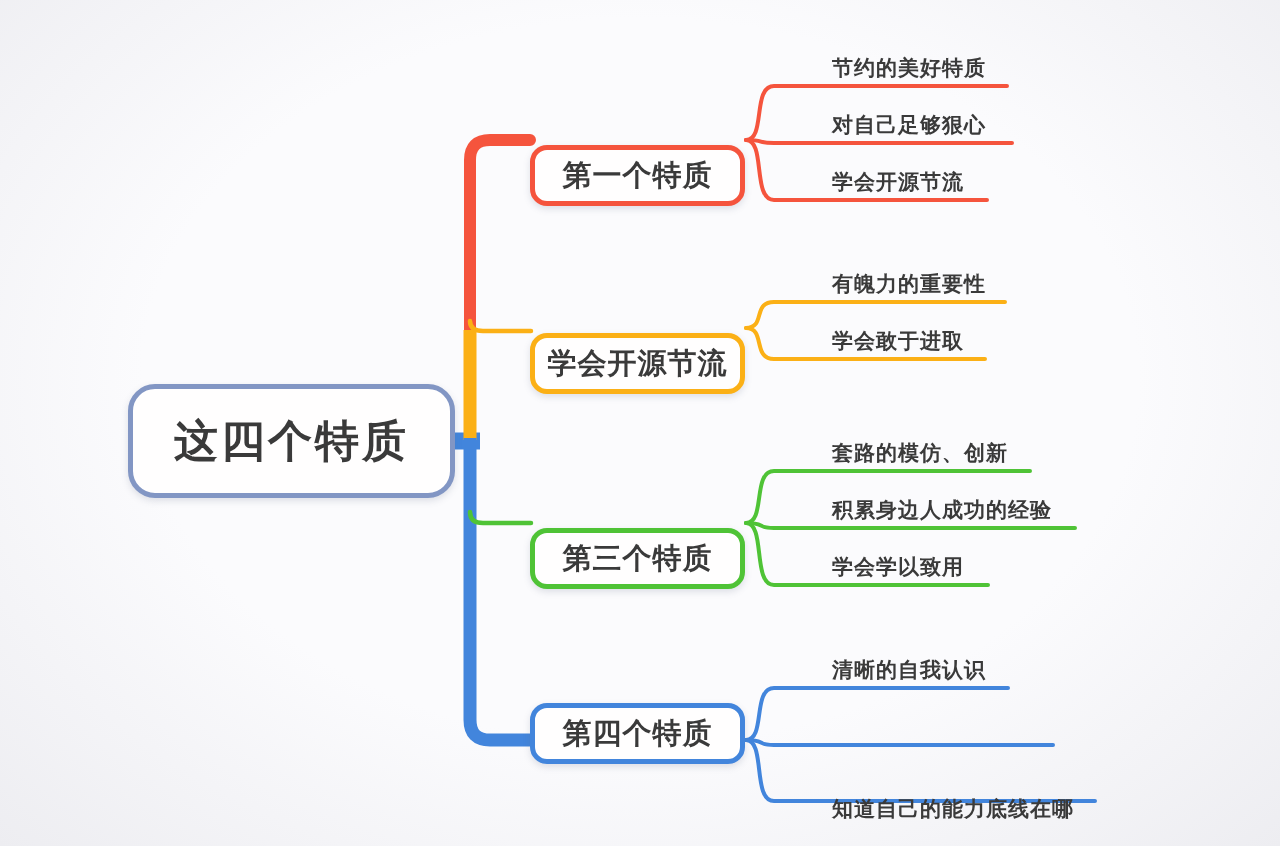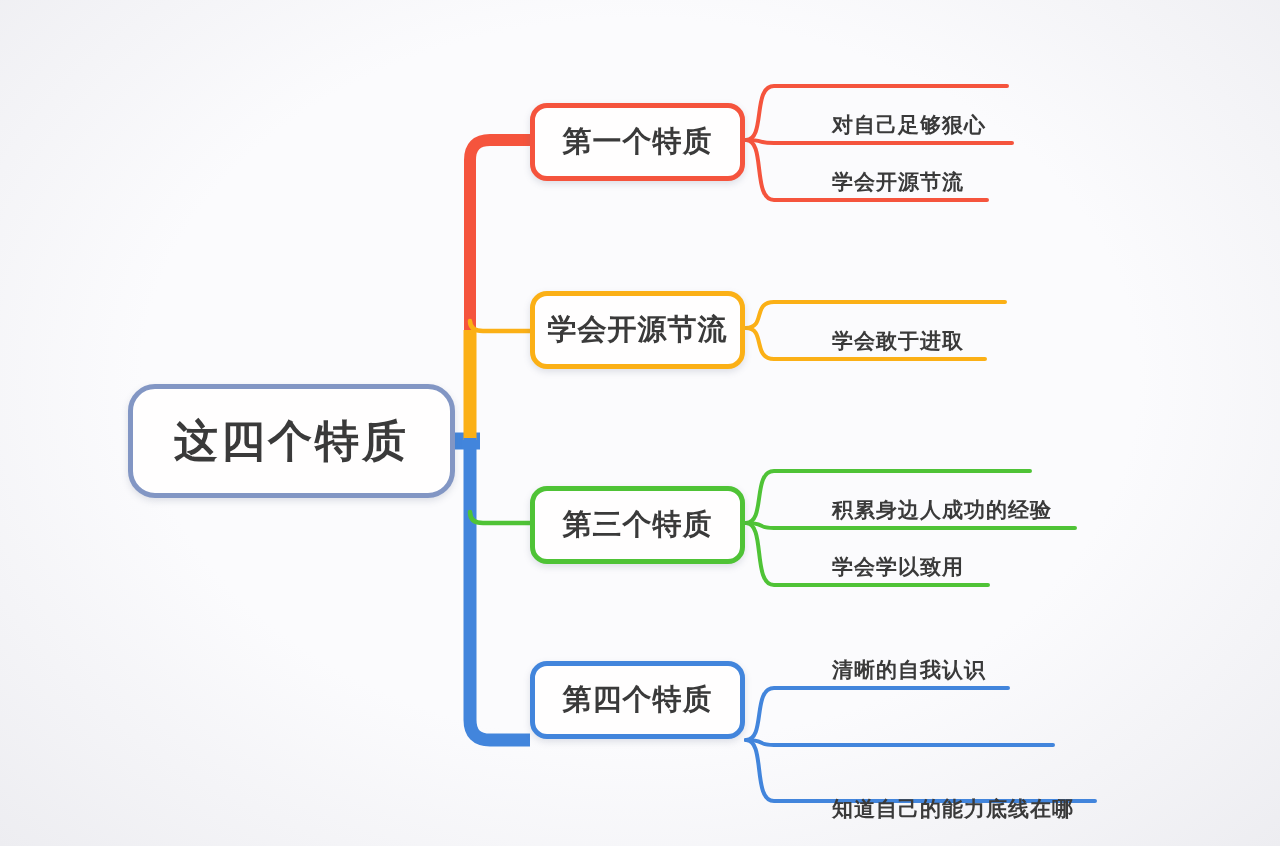--- a/index.html
+++ b/index.html
@@ -28,23 +28,23 @@
     display:flex;align-items:center;justify-content:center;
     color:var(--text);font-weight:bold;
     box-shadow:0 3px 7px rgba(90,100,130,.18);
   }
   .node.root{
     left:128px;top:384px;width:327px;height:114px;
     border:5px solid var(--node_border);border-radius:27px;
     font-size:44px;letter-spacing:3px;
   }
   .node.branch{
-    left:530px;width:215px;height:78px;
+    left:530px;width:215px;height:61px;
     border-radius:17px;border:5px solid;
-    font-size:29px;letter-spacing:1px;
+    font-size:29px;letter-spacing:1px;margin-top:42px;
   }
   .branch.b1{top:103px;border-color:var(--red);}
   .branch.b2{top:291px;border-color:var(--yellow);}
   .branch.b3{top:486px;border-color:var(--green);justify-content:center;}
   .branch.b4{top:661px;border-color:var(--blue);}
 
   .leaf{
     position:absolute;left:832px;height:30px;line-height:30px;
     font-size:21px;font-weight:600;color:var(--text);
     letter-spacing:1px;white-space:nowrap;
@@ -92,24 +92,27 @@
   <div class="node branch b2">
     <span>学会开源节流</span>
   </div>
   <div class="node branch b3">
     <span>第三个特质</span>
   </div>
   <div class="node branch b4">
     <span>第四个特质</span>
   </div>
 
+  <div class="leaf" style="top:53px">节约的美好特质</div>
   <div class="leaf" style="top:110px">对自己足够狠心</div>
   <div class="leaf" style="top:167px">学会开源节流</div>
 
+  <div class="leaf" style="top:269px">有魄力的重要性</div>
   <div class="leaf" style="top:326px">学会敢于进取</div>
 
+  <div class="leaf" style="top:438px">套路的模仿、创新</div>
   <div class="leaf" style="top:495px">积累身边人成功的经验</div>
   <div class="leaf" style="top:552px">学会学以致用</div>
 
   <div class="leaf" style="top:655px">清晰的自我认识</div>
   <div class="leaf" style="top:794px">知道自己的能力底线在哪</div>
 
 </div>
 
 </body></html>

